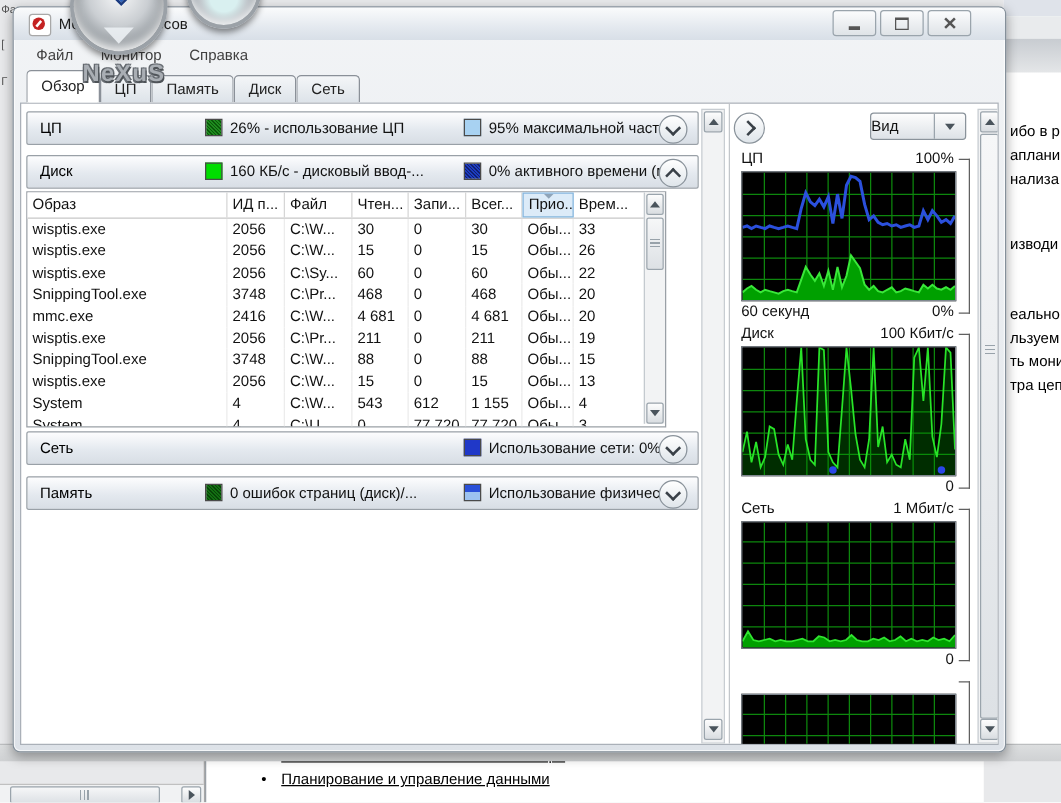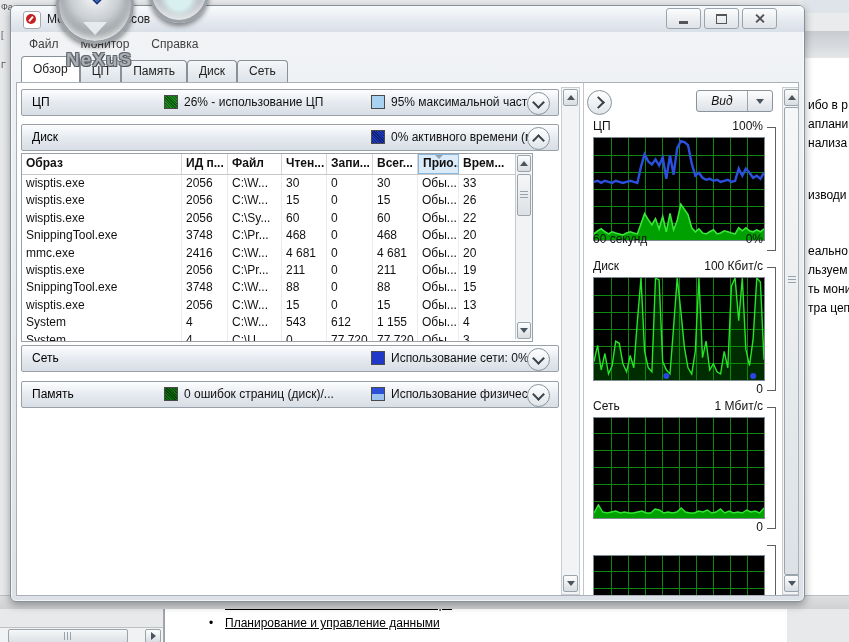--- a/index.html
+++ b/index.html
@@ -85,21 +85,21 @@
   .chevbtn{position:absolute;right:8px;top:2px;width:21px;height:21px;border-radius:50%;
     background:linear-gradient(#ffffff,#dfe5ea);border:1px solid #8a939b;display:flex;align-items:center;justify-content:center;}
   .chev{width:7px;height:7px;border-right:2px solid #3a4148;border-bottom:2px solid #3a4148;}
   .chev.down{transform:rotate(45deg);margin-top:-3px;}
   .chev.up{transform:rotate(-135deg);margin-top:3px;}
   .chev.right{transform:rotate(-45deg);margin-left:-3px;}
 
   
   .rtable{position:absolute;left:4px;top:70px;width:510px;height:187px;border:1px solid #9aa0a6;background:#fff;}
   .thead{display:flex;height:20px;border-bottom:1px solid #c8c8c8;background:#fff;}
-  .th{line-height:19px;padding:0 4px;border-right:1px solid #d6d6d6;overflow:hidden;white-space:nowrap;position:relative;box-sizing:border-box;font-weight:bold;}
+  .th{line-height:19px;padding:0 4px;border-right:1px solid #d6d6d6;overflow:hidden;white-space:nowrap;position:relative;box-sizing:border-box;}
   .td{line-height:17.4px;padding:0 4px;border-right:1px solid #ececec;overflow:hidden;white-space:nowrap;box-sizing:border-box;}
   .tr{display:flex;height:17.4px;}
   .tbody{height:166px;overflow:hidden;}
   .c0{width:160px;flex:none;} .c1{width:46px;flex:none;} .c2{width:54px;flex:none;} .c3{width:45px;flex:none;}
   .c4{width:46px;flex:none;} .c5{width:45px;flex:none;} .c6{width:41px;flex:none;} .c7{width:48px;flex:none;border-right:none;}
   .num{text-align:left;}
   .th.sorted{background:#dcebf8;border:1px solid #86b7de;line-height:17px;}
   .sort-ind{position:absolute;left:50%;top:0;margin-left:-4px;width:0;height:0;
     border-left:4px solid transparent;border-right:4px solid transparent;border-bottom:4px solid #8fa4b8;transform:rotate(180deg);}
   .tscroll{position:absolute;right:0;top:0;width:16px;height:185px;background:#f2f3f4;border-left:1px solid #c4cacf;}
@@ -112,21 +112,21 @@
 
   
   .lpscroll{position:absolute;left:544px;top:4px;width:17px;height:506px;background:#f2f3f4;border:1px solid #c8cdd2;}
   .divider{position:absolute;left:566px;top:0;width:1px;bottom:0;background:#c2c6ca;}
 
   
   .collapse-btn{position:absolute;left:570px;top:7px;width:23px;height:23px;border-radius:50%;
     background:linear-gradient(#ffffff,#dfe5ea);border:1px solid #8a939b;display:flex;align-items:center;justify-content:center;}
   .viewbtn{position:absolute;left:679px;top:7px;width:77px;height:22px;display:flex;
     background:linear-gradient(#fdfdfd,#dde2e7);border:1px solid #8a939b;border-radius:3px;box-sizing:border-box;}
-  .viewbtn .vlabel{flex:1;text-align:center;line-height:20px;font-style:italic;}
+  .viewbtn .vlabel{flex:1;text-align:left;line-height:20px;}
   .viewbtn .varrow{width:24px;border-left:1px solid #9aa4ac;display:flex;align-items:center;justify-content:center;}
 
   .glabel{position:absolute;left:576px;width:170px;height:16px;display:flex;justify-content:space-between;white-space:nowrap;}
   .gbox{position:absolute;left:576px;width:170px;background:#000;border:1px solid #808890;}
   .bracket{position:absolute;left:750px;width:8px;border-top:1px solid #606060;border-right:1px solid #606060;border-bottom:1px solid #606060;}
   .rpscroll{position:absolute;left:765px;top:4px;width:17px;height:506px;background:#f2f3f4;border:1px solid #c8cdd2;}
 
   
   .orb1{position:absolute;left:56px;top:-34px;width:72px;height:72px;border-radius:50%;z-index:10;
     background:radial-gradient(circle at 50% 38%,#f6f7f8,#caced2 42%,#8e9499 72%,#63696f 100%);
@@ -233,20 +233,24 @@
             <span class="sq solid-lblue"></span>
             <span>95% максимальной часто...</span>
           </span>
         <span class="chevbtn">
             <span class="chev down"></span>
           </span>
       </div>
 
       <div class="secbar" style="top:41px">
         <span class="slabel">Диск</span>
+        <span class="legend lg1">
+            <span class="sq solid-bgreen"></span>
+            <span>160 КБ/с - дисковый ввод-...</span>
+          </span>
         <span class="legend lg2">
             <span class="sq dith-dkblue"></span>
             <span>0% активного времени (м...</span>
           </span>
         <span class="chevbtn">
             <span class="chev up"></span>
           </span>
       </div>
 
       <div class="rtable">
@@ -438,21 +442,21 @@
             <line x1="153.5" y1="0" x2="153.5" y2="102" stroke="#0d870d" stroke-width="1"></line>
             <line x1="0" y1="85.5" x2="170" y2="85.5" stroke="#0d870d" stroke-width="1"></line>
             <line x1="0" y1="68.5" x2="170" y2="68.5" stroke="#0d870d" stroke-width="1"></line>
             <line x1="0" y1="51.5" x2="170" y2="51.5" stroke="#0d870d" stroke-width="1"></line>
             <line x1="0" y1="34.5" x2="170" y2="34.5" stroke="#0d870d" stroke-width="1"></line>
             <line x1="0" y1="17.5" x2="170" y2="17.5" stroke="#0d870d" stroke-width="1"></line>
             <polyline points="0.0,43.9 3.6,42.8 7.2,44.9 10.9,42.8 14.5,43.9 18.1,44.9 21.7,42.8 25.3,43.9 28.9,44.9 32.6,43.9 36.2,42.8 39.8,43.9 43.4,44.9 47.0,28.6 50.6,16.3 54.3,23.5 57.9,26.5 61.5,21.4 65.1,27.5 68.7,19.4 72.3,40.8 76.0,17.3 79.6,36.7 83.2,10.2 86.8,3.1 90.4,4.1 94.0,7.1 97.7,25.5 101.3,37.7 104.9,34.7 108.5,39.8 112.1,41.8 115.7,40.8 119.4,42.8 123.0,41.8 126.6,43.9 130.2,42.8 133.8,41.8 137.4,43.9 141.1,42.8 144.7,30.6 148.3,37.7 151.9,30.6 155.5,34.7 159.1,39.8 162.8,37.7 166.4,40.8 170.0,34.7" fill="none" stroke="#2b50dd" stroke-width="2.4"></polyline>
             <polygon points="0,102 0.0,95.9 3.6,92.8 7.2,90.8 10.9,93.8 14.5,95.9 18.1,93.8 21.7,94.9 25.3,95.9 28.9,96.9 32.6,94.9 36.2,93.8 39.8,94.9 43.4,95.9 47.0,85.7 50.6,75.5 54.3,81.6 57.9,86.7 61.5,80.6 65.1,90.8 68.7,78.5 72.3,93.8 76.0,75.5 79.6,91.8 83.2,82.6 86.8,66.3 90.4,71.4 94.0,76.5 97.7,89.8 101.3,93.8 104.9,90.8 108.5,94.9 112.1,95.9 115.7,93.8 119.4,91.8 123.0,95.9 126.6,94.9 130.2,92.8 133.8,93.8 137.4,94.9 141.1,95.9 144.7,89.8 148.3,92.8 151.9,89.8 155.5,92.8 159.1,93.8 162.8,91.8 166.4,93.8 170.0,90.8 170,102" fill="#00a000" stroke="none"></polygon>
             <polyline points="0.0,95.9 3.6,92.8 7.2,90.8 10.9,93.8 14.5,95.9 18.1,93.8 21.7,94.9 25.3,95.9 28.9,96.9 32.6,94.9 36.2,93.8 39.8,94.9 43.4,95.9 47.0,85.7 50.6,75.5 54.3,81.6 57.9,86.7 61.5,80.6 65.1,90.8 68.7,78.5 72.3,93.8 76.0,75.5 79.6,91.8 83.2,82.6 86.8,66.3 90.4,71.4 94.0,76.5 97.7,89.8 101.3,93.8 104.9,90.8 108.5,94.9 112.1,95.9 115.7,93.8 119.4,91.8 123.0,95.9 126.6,94.9 130.2,92.8 133.8,93.8 137.4,94.9 141.1,95.9 144.7,89.8 148.3,92.8 151.9,89.8 155.5,92.8 159.1,93.8 162.8,91.8 166.4,93.8 170.0,90.8" fill="none" stroke="#39e839" stroke-width="1.6"></polyline>
           </svg></div>
-      <div class="glabel" style="top:149px">
+      <div class="glabel" style="top:159px">
         <span>60 секунд</span>
         <span>0%</span>
       </div>
       <div class="bracket" style="top:44px;height:122px"></div>
 
       <div class="glabel" style="top:176px">
         <span>Диск</span>
         <span>100 Кбит/с</span>
       </div>
       <div class="gbox" style="top:194px;height:102px"><svg width="170" height="102">

